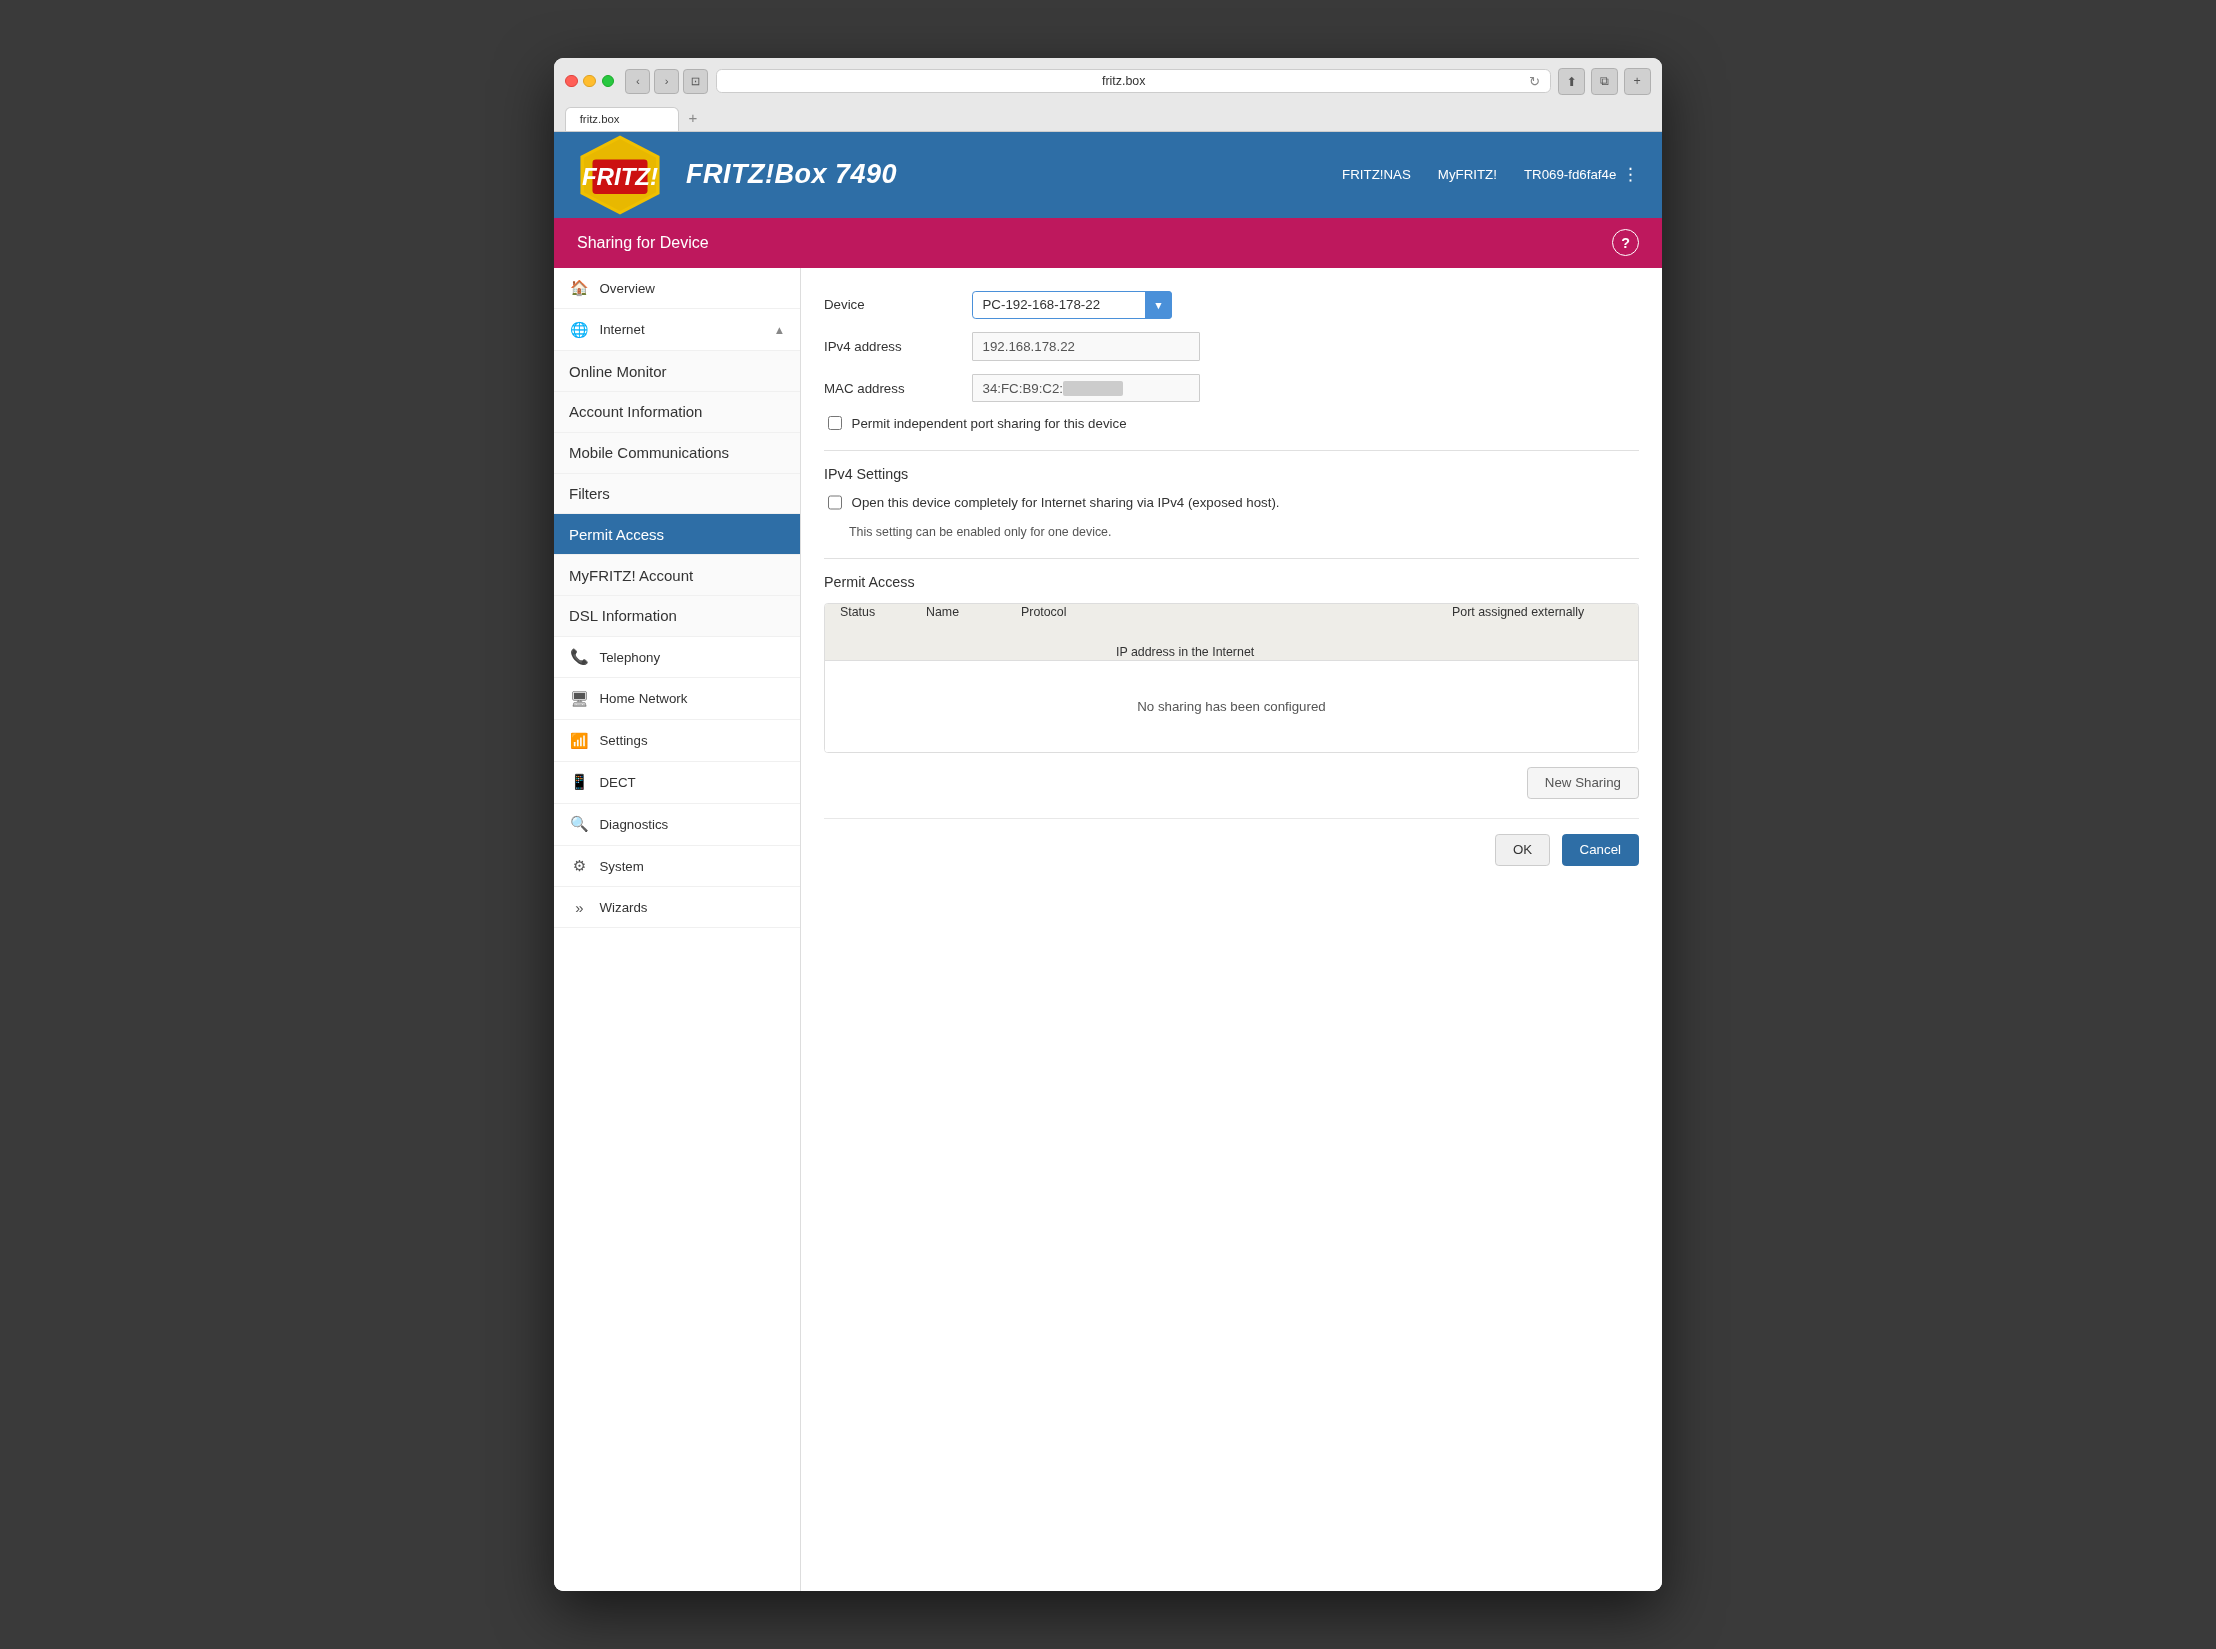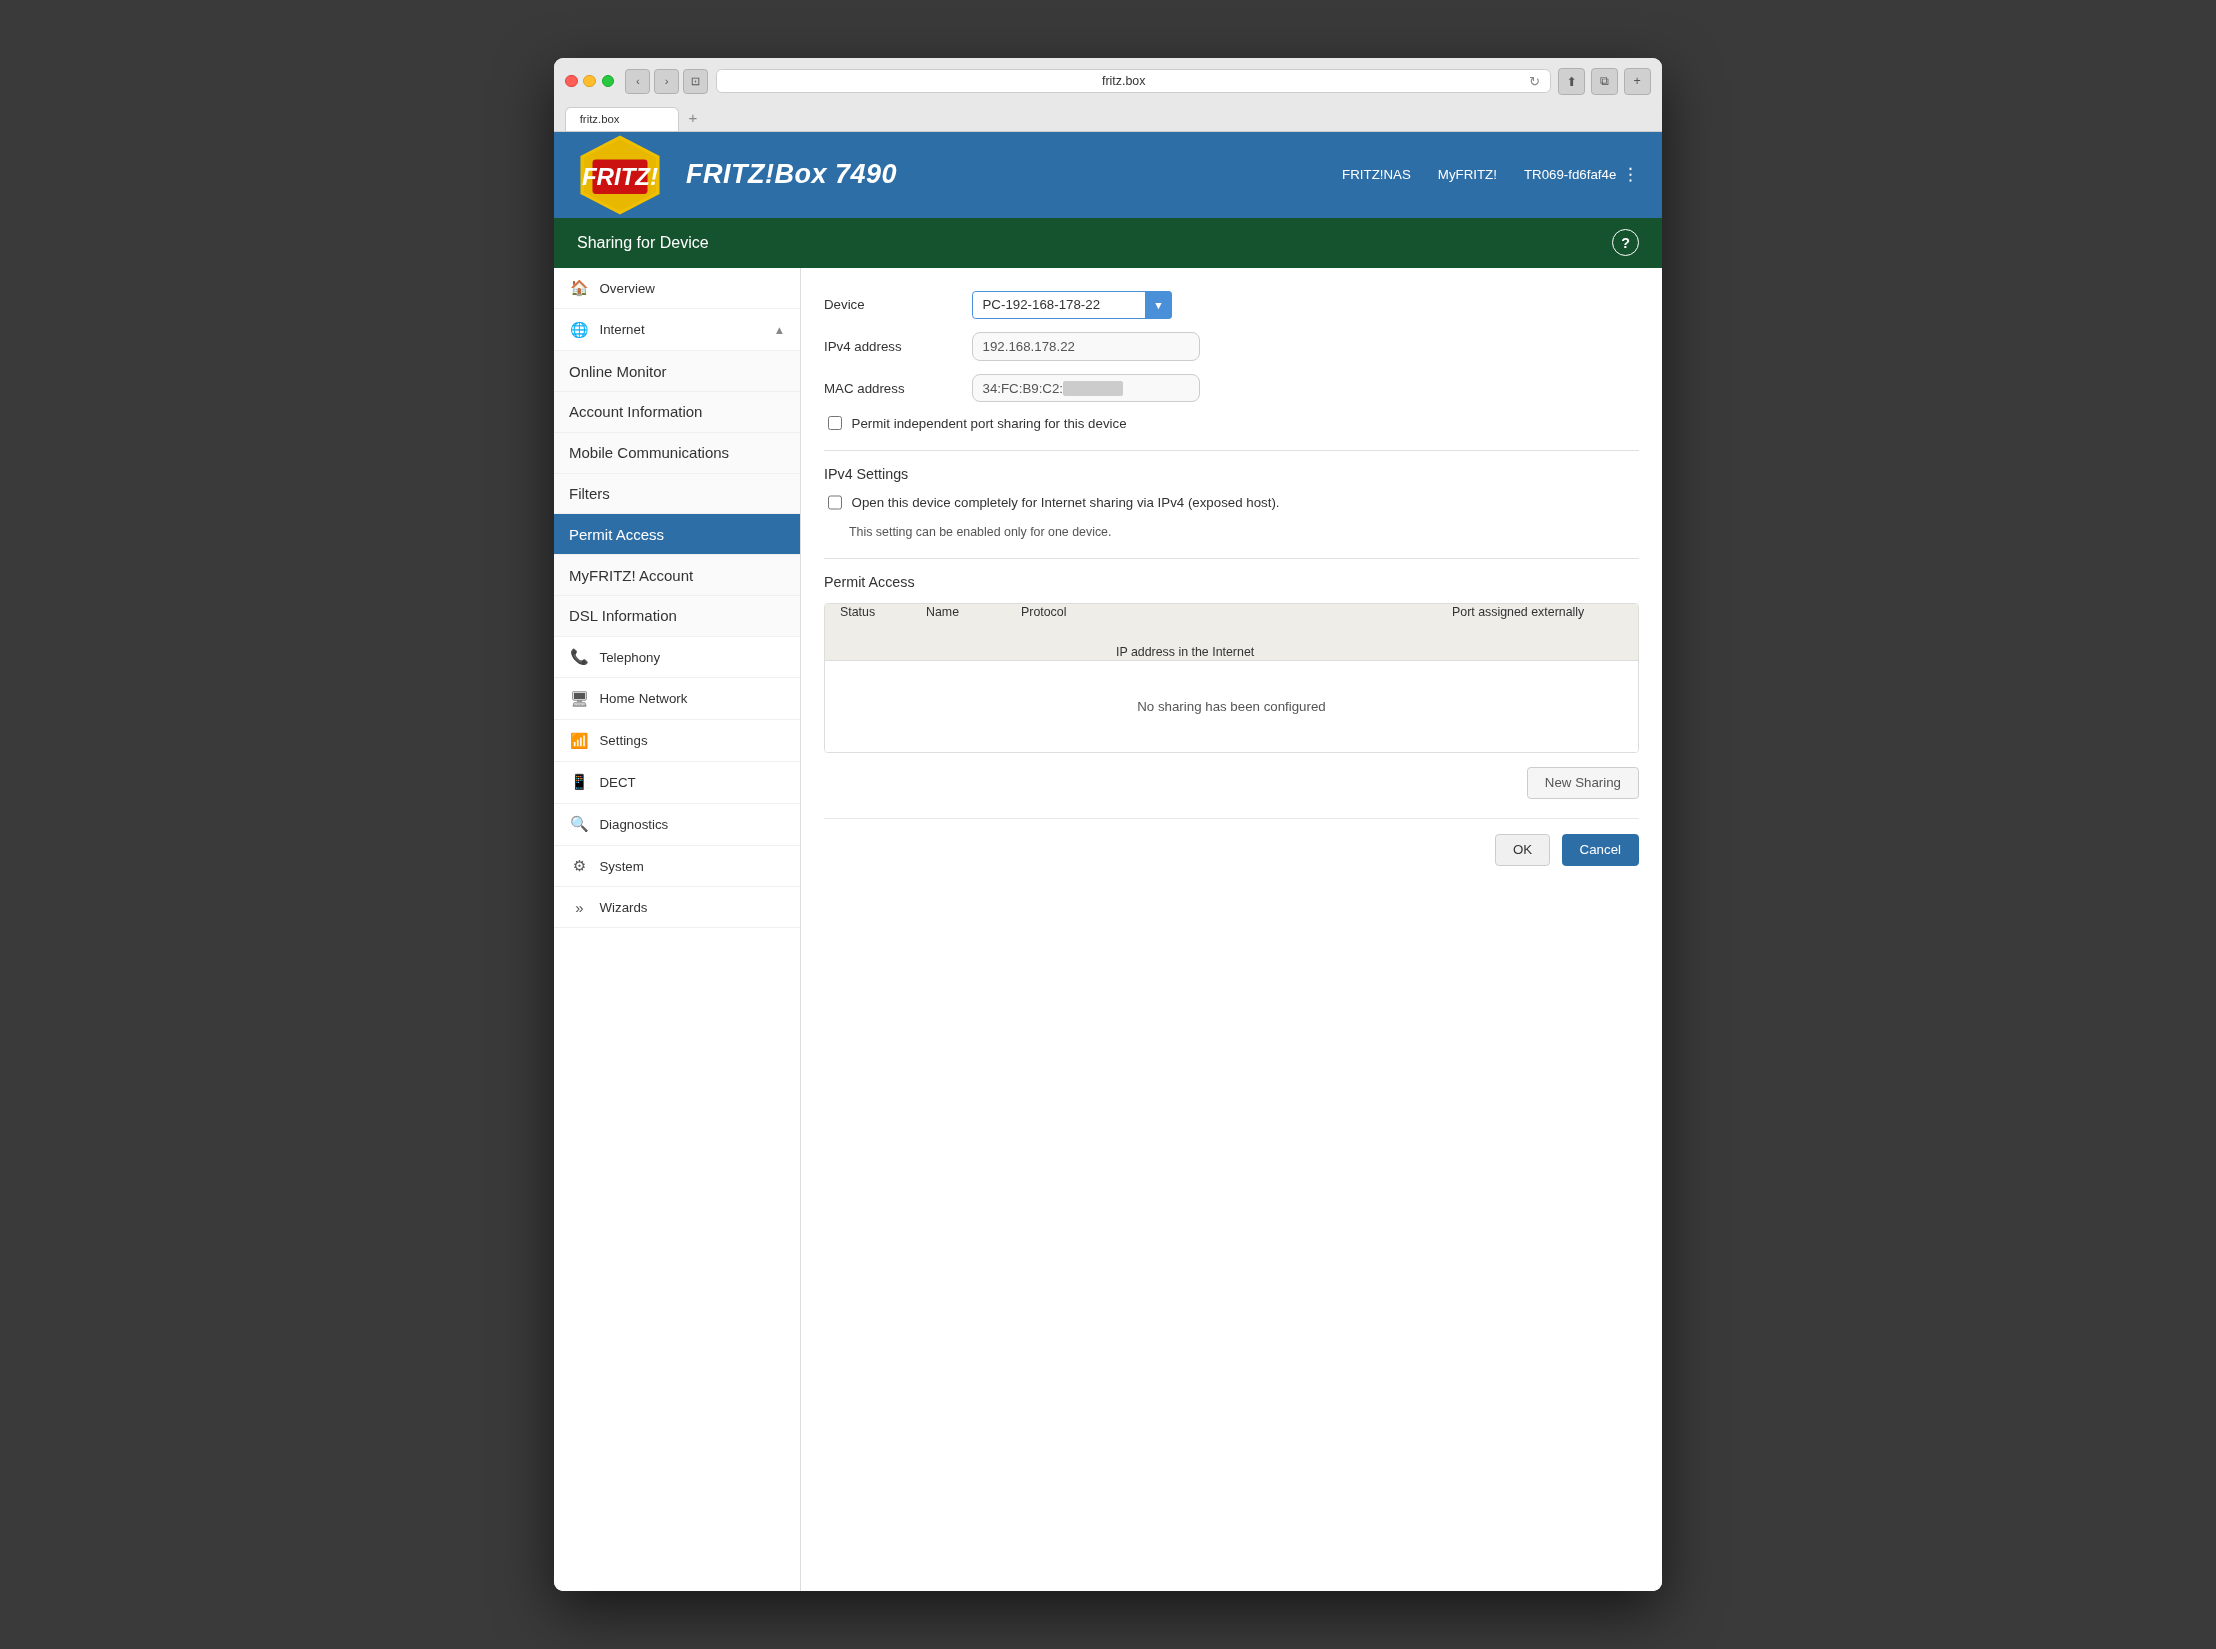--- a/index.html
+++ b/index.html
@@ -206,21 +206,21 @@
     }
 
     .dots-menu {
       color: #fff;
       font-size: 17px;
       cursor: pointer;
     }
 
     
     .page-header {
-      background: #14532d;
+      background: #be185d;
       padding: 11.4px 23px;
       display: flex;
       align-items: center;
       justify-content: space-between;
       gap: 12px;
     }
 
     .page-header-title {
       color: #fff;
       font-size: 16px;
@@ -331,21 +331,21 @@
     }
 
     .form-control {
       display: flex;
       align-items: center;
       gap: 5.7px;
     }
 
     .form-input {
       border: 1px solid #ccc;
-      border-radius: 8px;
+      border-radius: 1px;
       padding: 5.7px 9.5px;
       font-size: 13.3px;
       color: #555;
       background: #f9f9f9;
       width: 228px;
     }
 
     .form-select {
       border: 1px solid #4a90d9;
       border-radius: 3.8px;

